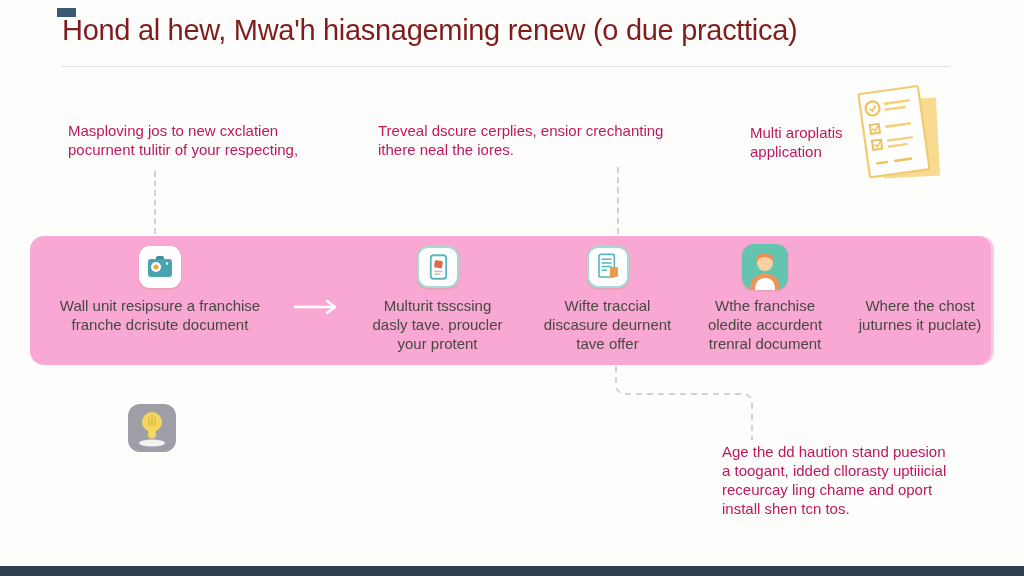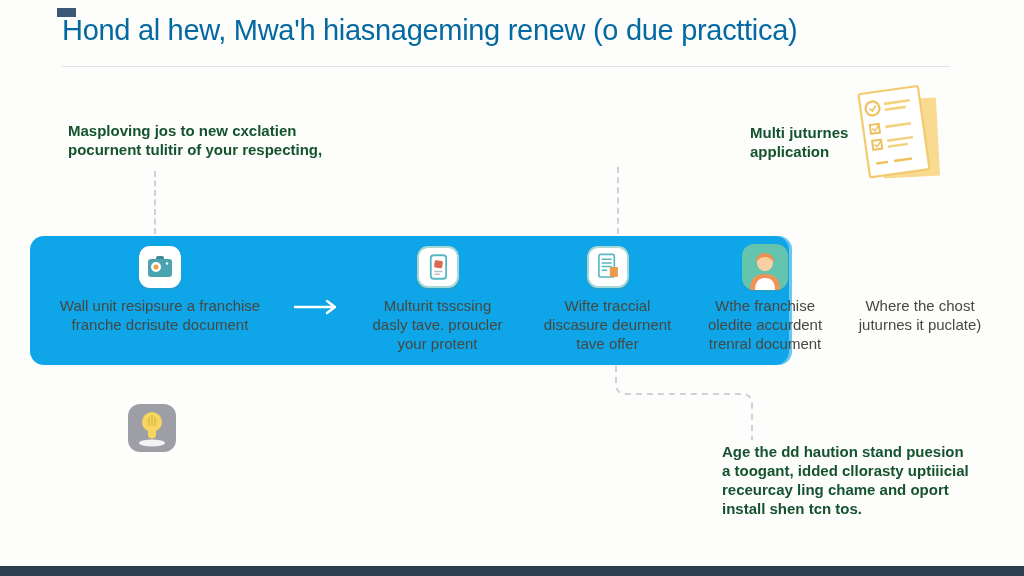--- a/index.html
+++ b/index.html
@@ -3,36 +3,36 @@
 <meta charset="utf-8">
 <style>
   * { margin:0; padding:0; box-sizing:border-box; }
   html,body { width:1024px; height:576px; }
   body { font-family:"Liberation Sans", sans-serif; background:#ffffff; overflow:hidden; }
   .slide { position:relative; width:1024px; height:576px; background:#fdfdfc; overflow:hidden; }
 
   .accent-dash { position:absolute; left:57px; top:8px; width:19px; height:9px; background:#3b5977; }
   .bottom-bar { position:absolute; left:0; bottom:0; width:1024px; height:10px; background:#2d3e50; }
 
-  .title { position:absolute; left:62px; top:14px; font-size:29px; font-weight:400; color:#0369a1; letter-spacing:-0.3px; white-space:nowrap; }
+  .title { position:absolute; left:62px; top:14px; font-size:29px; font-weight:400; color:#7f1d1d; letter-spacing:-0.3px; white-space:nowrap; }
   .title-rule { position:absolute; left:62px; top:66px; width:888px; height:1px; background:#dde3e8; }
 
-  .note { position:absolute; font-size:15px; line-height:19px; color:#14532d; white-space:pre-line;font-weight:bold; }
+  .note { position:absolute; font-size:15px; line-height:19px; color:#be185d; white-space:pre-line; }
   .note-1 { left:68px; top:121px; width:300px; }
   .note-2 { left:378px; top:121px; width:310px; }
   .note-3 { left:750px; top:123px; width:140px; }
   .note-bulb { left:58px; top:461px; width:212px; text-align:center; }
   .note-br { left:722px; top:442px; width:275px; }
 
   .vdash { position:absolute; width:0; border-left:2px dashed #ccd2d8; }
   .vdash-1 { left:154px; top:171px; height:63px; }
   .vdash-2 { left:617px; top:167px; height:67px; }
   .elbow { position:absolute; left:600px; top:360px; width:170px; height:85px; }
 
-  .band { position:absolute; left:30px; top:236px; width:762px; height:129px; background:#0ea5e9; border-radius:14px; box-shadow:inset -3px 0 0 rgba(255,255,255,0.38); }
+  .band { position:absolute; left:30px; top:236px; width:964px; height:129px; background:#f9a8d4; border-radius:14px; box-shadow:inset -3px 0 0 rgba(255,255,255,0.38); }
   .step { position:absolute; top:0; text-align:center; }
   .step-1 { left:15px;  width:230px; }
   .step-2 { left:330px; width:155px; }
   .step-3 { left:495px; width:165px; }
   .step-4 { left:655px; width:160px;text-decoration:underline; }
   .step-5 { left:820px; width:140px; }
   .tile { margin:10px auto 0 auto; width:42px; height:42px; background:#ffffff; border-radius:11px; box-shadow:0 1px 2px rgba(160,130,40,0.25); display:flex; align-items:center; justify-content:center; }
   .tile.bordered { border:2px solid #a6d9d4; }
   .tile.teal { width:46px; height:46px; margin-top:8px; background:#65c4ad; border-radius:12px; overflow:hidden; }
   .step-label { position:absolute; left:0; right:0; top:60px; font-size:15px; line-height:19px; color:#474840; white-space:pre-line; }
@@ -47,21 +47,23 @@
 
 <div class="slide">
 
   <div class="accent-dash"></div>
 
   <h1 class="title">Hond al hew, Mwa'h hiasnageming renew (o due practtica)</h1>
   <div class="title-rule"></div>
 
   <div class="note note-1">Masploving jos to new cxclatien
 pocurnent tulitir of your respecting,</div>
-  <div class="note note-3">Multi juturnes
+  <div class="note note-2">Treveal dscure cerplies, ensior crechanting
+ithere neal the iores.</div>
+  <div class="note note-3">Multi aroplatis
 application</div>
 
   <div class="checklist-illu">
     <svg width="104" height="104" viewBox="0 0 104 104">
       <rect x="32" y="15" width="56" height="78" fill="#f8db90" transform="rotate(-3 60 54)"></rect>
       <g transform="rotate(-8 42 48)">
         <rect x="14" y="6" width="60" height="84" rx="2" fill="#ffffff" stroke="#f1cb6e" stroke-width="2.2"></rect>
         <circle cx="26" cy="22" r="7" fill="none" stroke="#eec05e" stroke-width="2.2"></circle>
         <path d="M23,22 l2.5,2.5 l4,-5" fill="none" stroke="#eec05e" stroke-width="1.8"></path>
         <path d="M38,19 h26 M38,25 h21" stroke="#f3d27e" stroke-width="2.6"></path>

